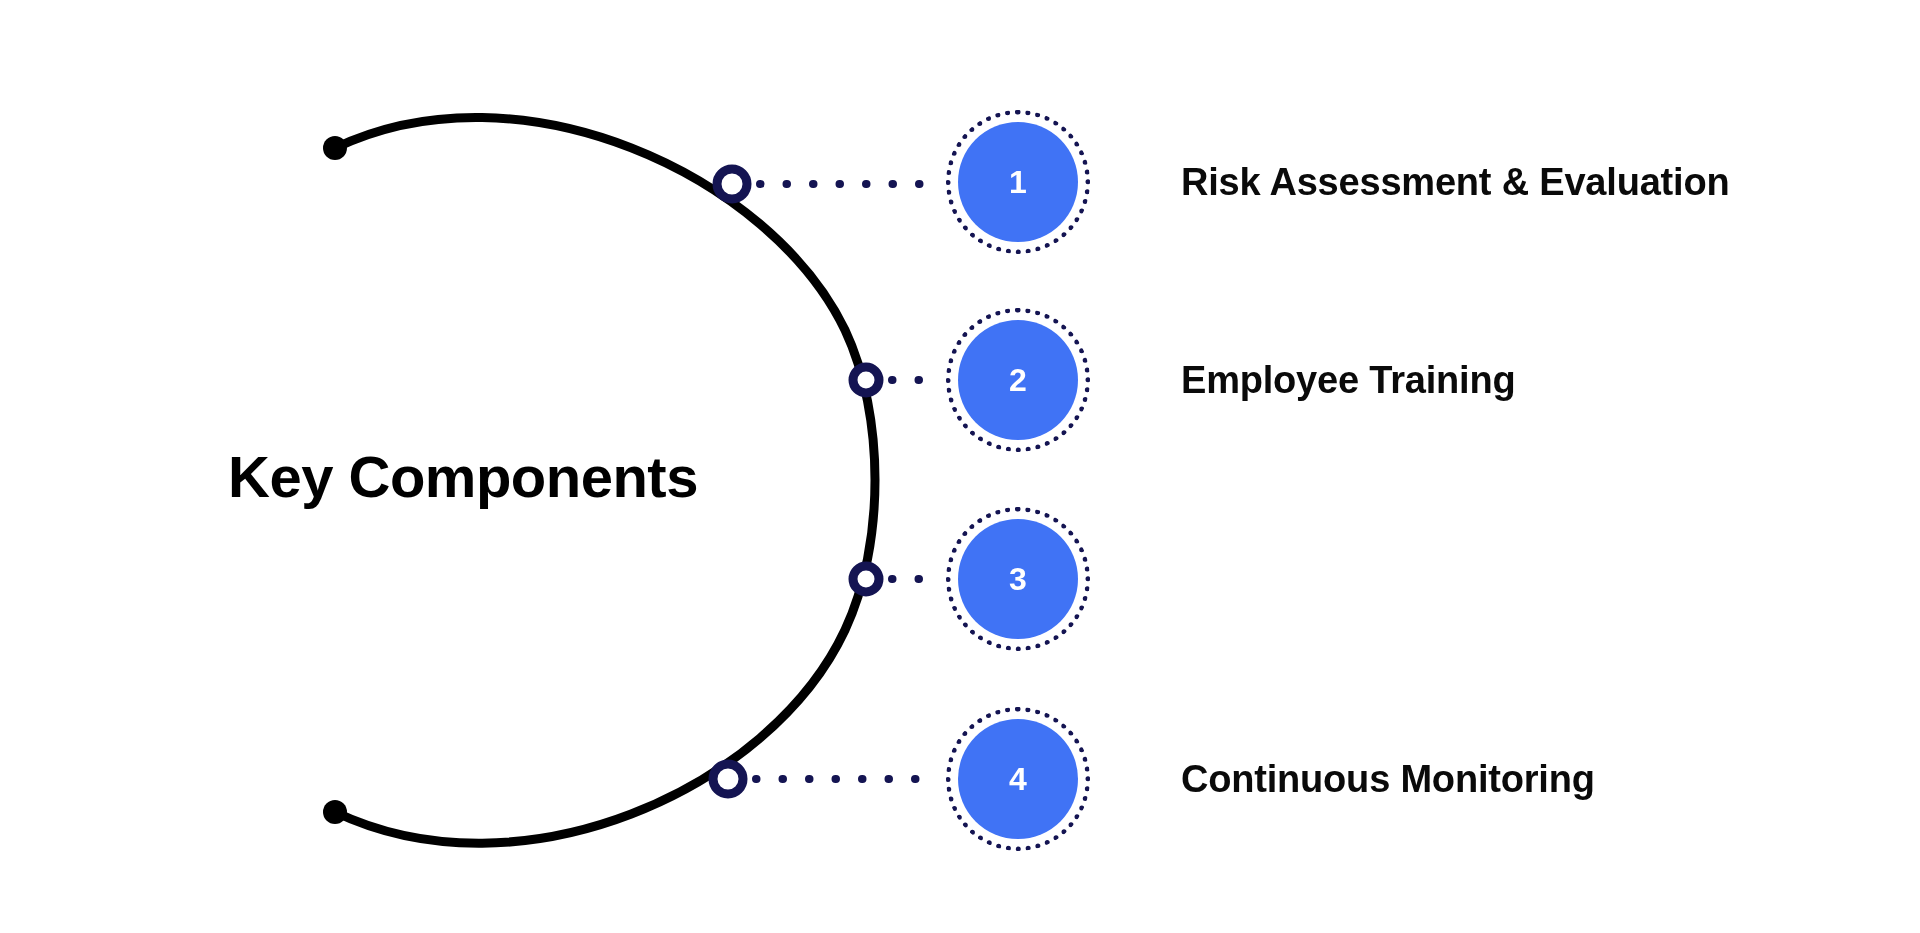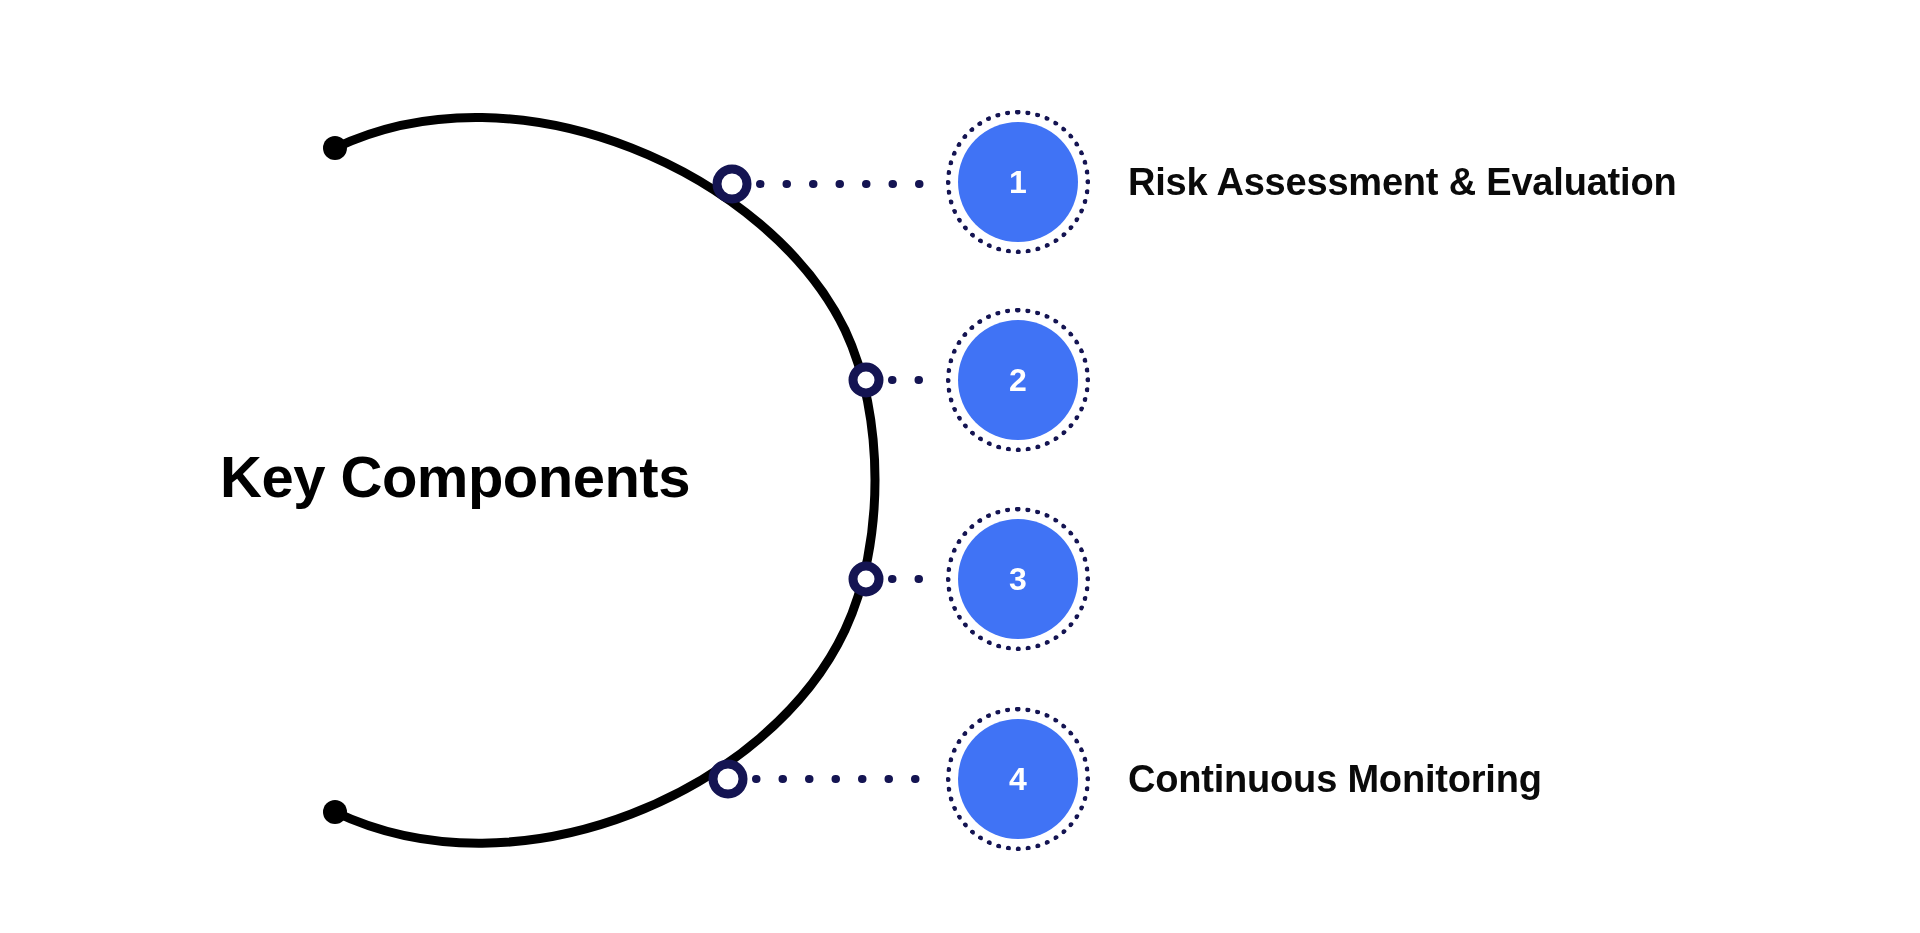--- a/index.html
+++ b/index.html
@@ -26,21 +26,21 @@
     left: 0;
     top: 0;
     width: 1920px;
     height: 933px;
     pointer-events: none;
   }
 
   
   #page-title {
     position: absolute;
-    left: 220px;
+    left: 228px;
     top: 443px;
     font-size: 58px;
     font-weight: 700;
     letter-spacing: -0.5px;
     color: #000000;
     white-space: nowrap;
     text-align: right;
   }
 
   
@@ -90,21 +90,21 @@
 
   .badge-number {
     color: #ffffff;
     font-size: 32px;
     font-weight: 700;
     line-height: 1;
     user-select: none;
   }
 
   .step-label {
-    margin-left: 30px;
+    margin-left: 83px;
     font-size: 38px;
     font-weight: 700;
     color: #0a0a0a;
     white-space: nowrap;
     letter-spacing: -0.2px;
   }
 </style>
 </head>
 <body>
 
@@ -146,20 +146,21 @@
     <div class="step-label">Risk Assessment &amp; Evaluation</div>
   </div>
 
   <div class="step-row" style="top:300px;">
     <div class="badge-wrap">
       <div class="badge-ring"></div>
       <div class="badge-circle">
         <span class="badge-number">2</span>
       </div>
     </div>
+    <div class="step-label">Employee Training</div>
   </div>
 
   <div class="step-row" style="top:499px;">
     <div class="badge-wrap">
       <div class="badge-ring"></div>
       <div class="badge-circle">
         <span class="badge-number">3</span>
       </div>
     </div>
   </div>

